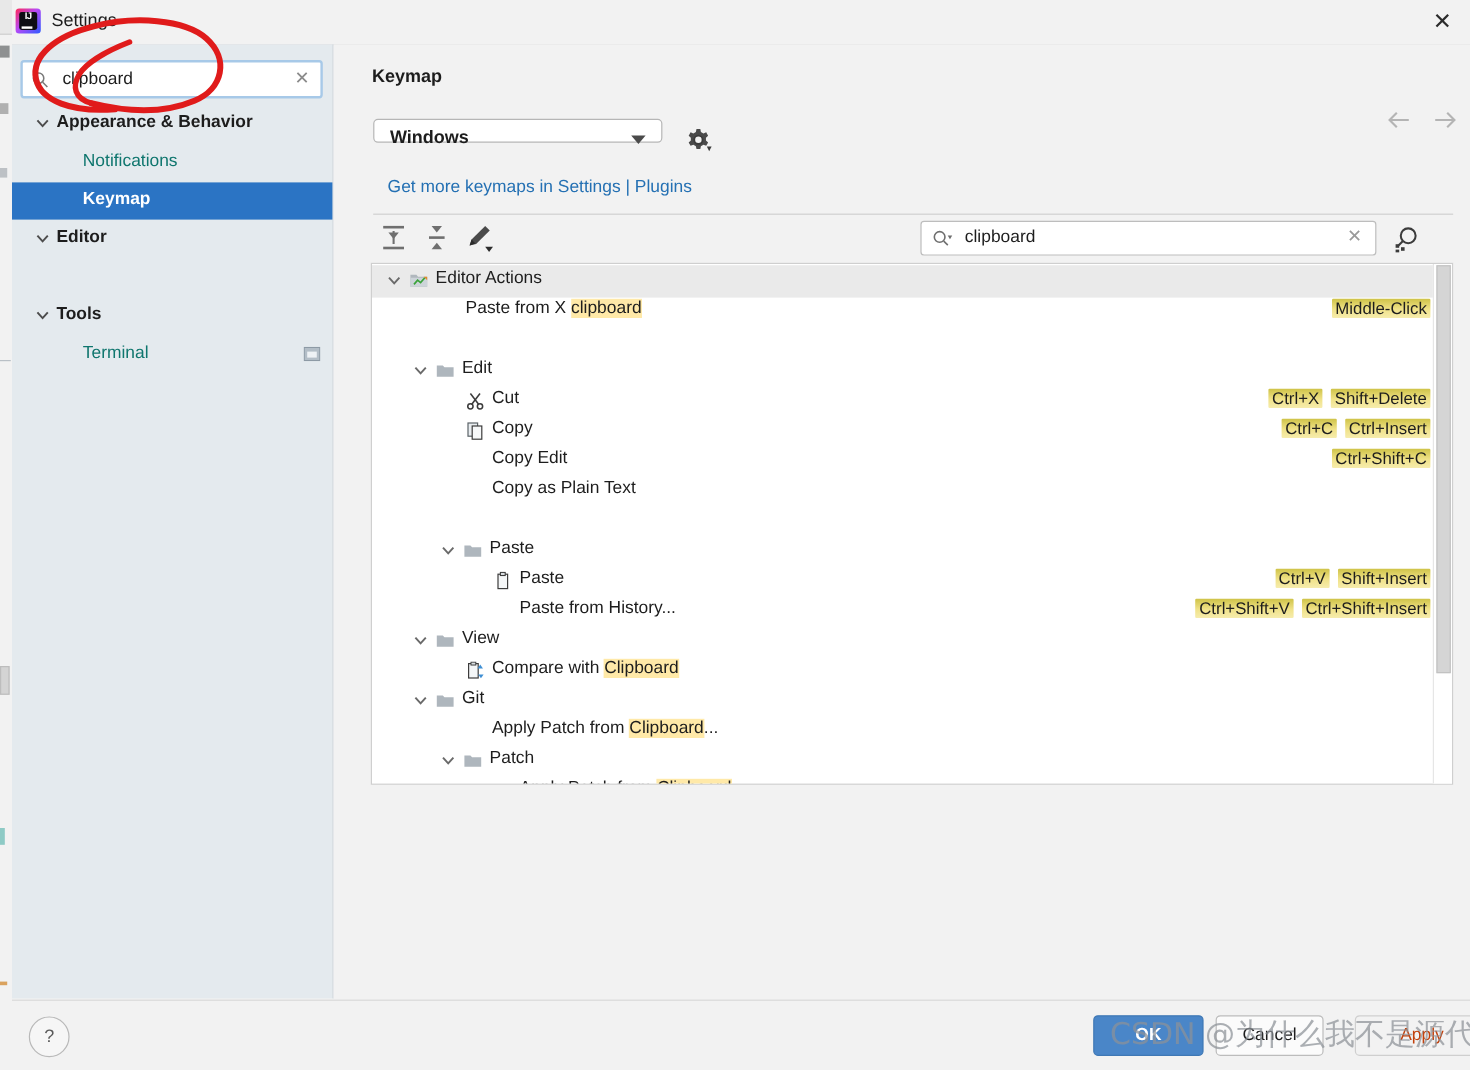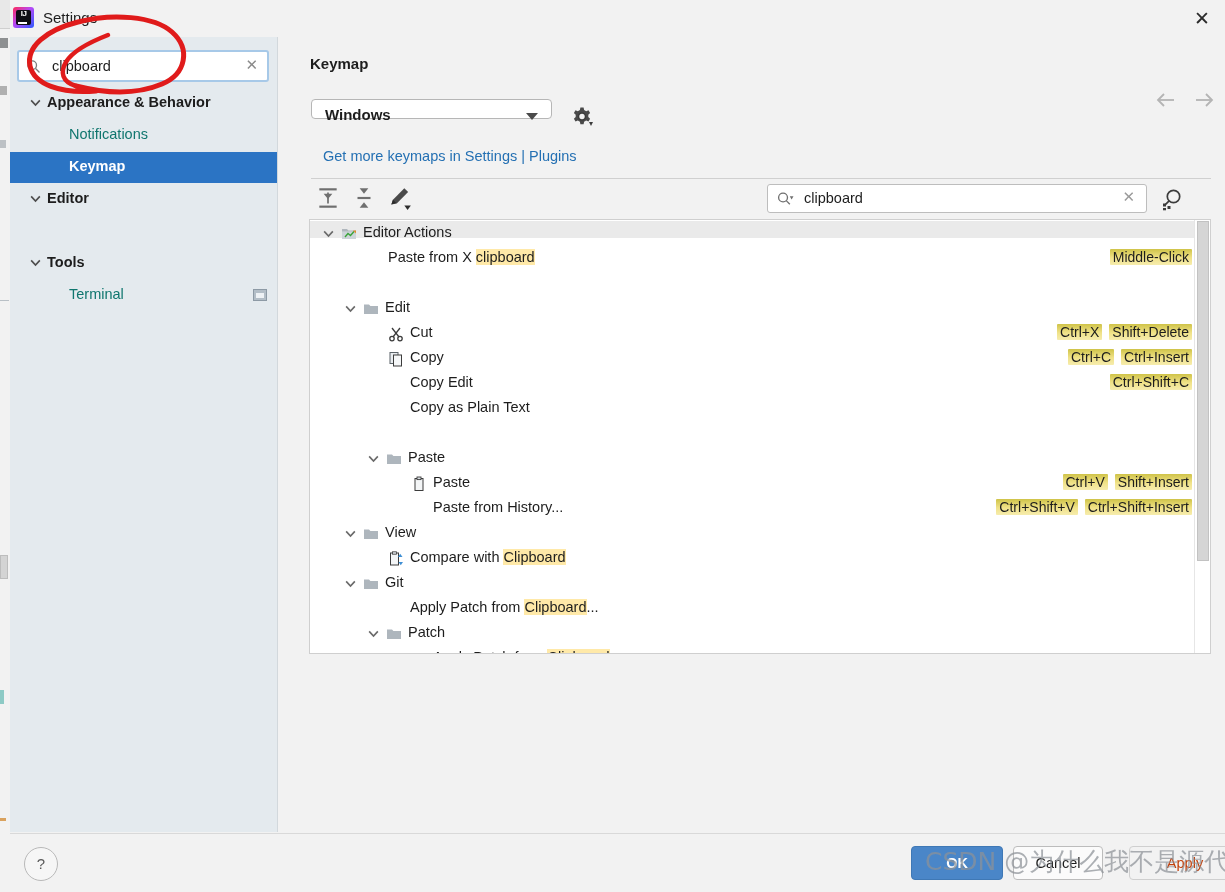--- a/index.html
+++ b/index.html
@@ -79,21 +79,21 @@
      border:1px solid #bdbdbd;border-radius:3px;box-sizing:border-box;}
   #treesearch .mag2{position:absolute;left:9px;top:6px;width:17px;height:16px;}
   #treesearch .val2{position:absolute;left:36px;top:5px;font-size:14.5px;color:#1d1d1d;}
   #treesearch .clear2{position:absolute;right:11px;top:3px;font-size:15px;color:#9a9a9a;cursor:default;}
   #shortcutfind{position:absolute;left:882px;top:150px;width:24px;height:24px;cursor:default;}
 
   
   #treewrap{position:absolute;left:31px;top:182px;width:902px;height:435px;background:#fff;
      border:1px solid #cfcfcf;box-sizing:border-box;overflow:hidden;}
   #treeinner{position:absolute;left:0;top:0;width:886px;height:435px;}
-  .row{position:absolute;left:0;width:886px;height:17px;cursor:default;}
+  .row{position:absolute;left:0;width:886px;height:27px;cursor:default;}
   .row.hl{background:#eaeaea;}
   .row .chev{position:absolute;top:6px;width:13px;height:13px;}
   .row .ico{position:absolute;top:5px;width:16px;height:16px;}
   .row .txt{position:absolute;top:3px;font-size:14.5px;color:#1d1d1d;white-space:nowrap;}
   .row .txt .hit{background:#ffe9a8;}
   .row .shorts{position:absolute;right:4px;top:3px;white-space:nowrap;}
   .kbd{display:inline-block;margin-left:7px;padding:0 3px;font-size:14px;color:#1d1d1d;
        background:linear-gradient(180deg,#cfc348 0%,#f0e288 55%,#f6ecad 100%);border-radius:1px;}
 
   

